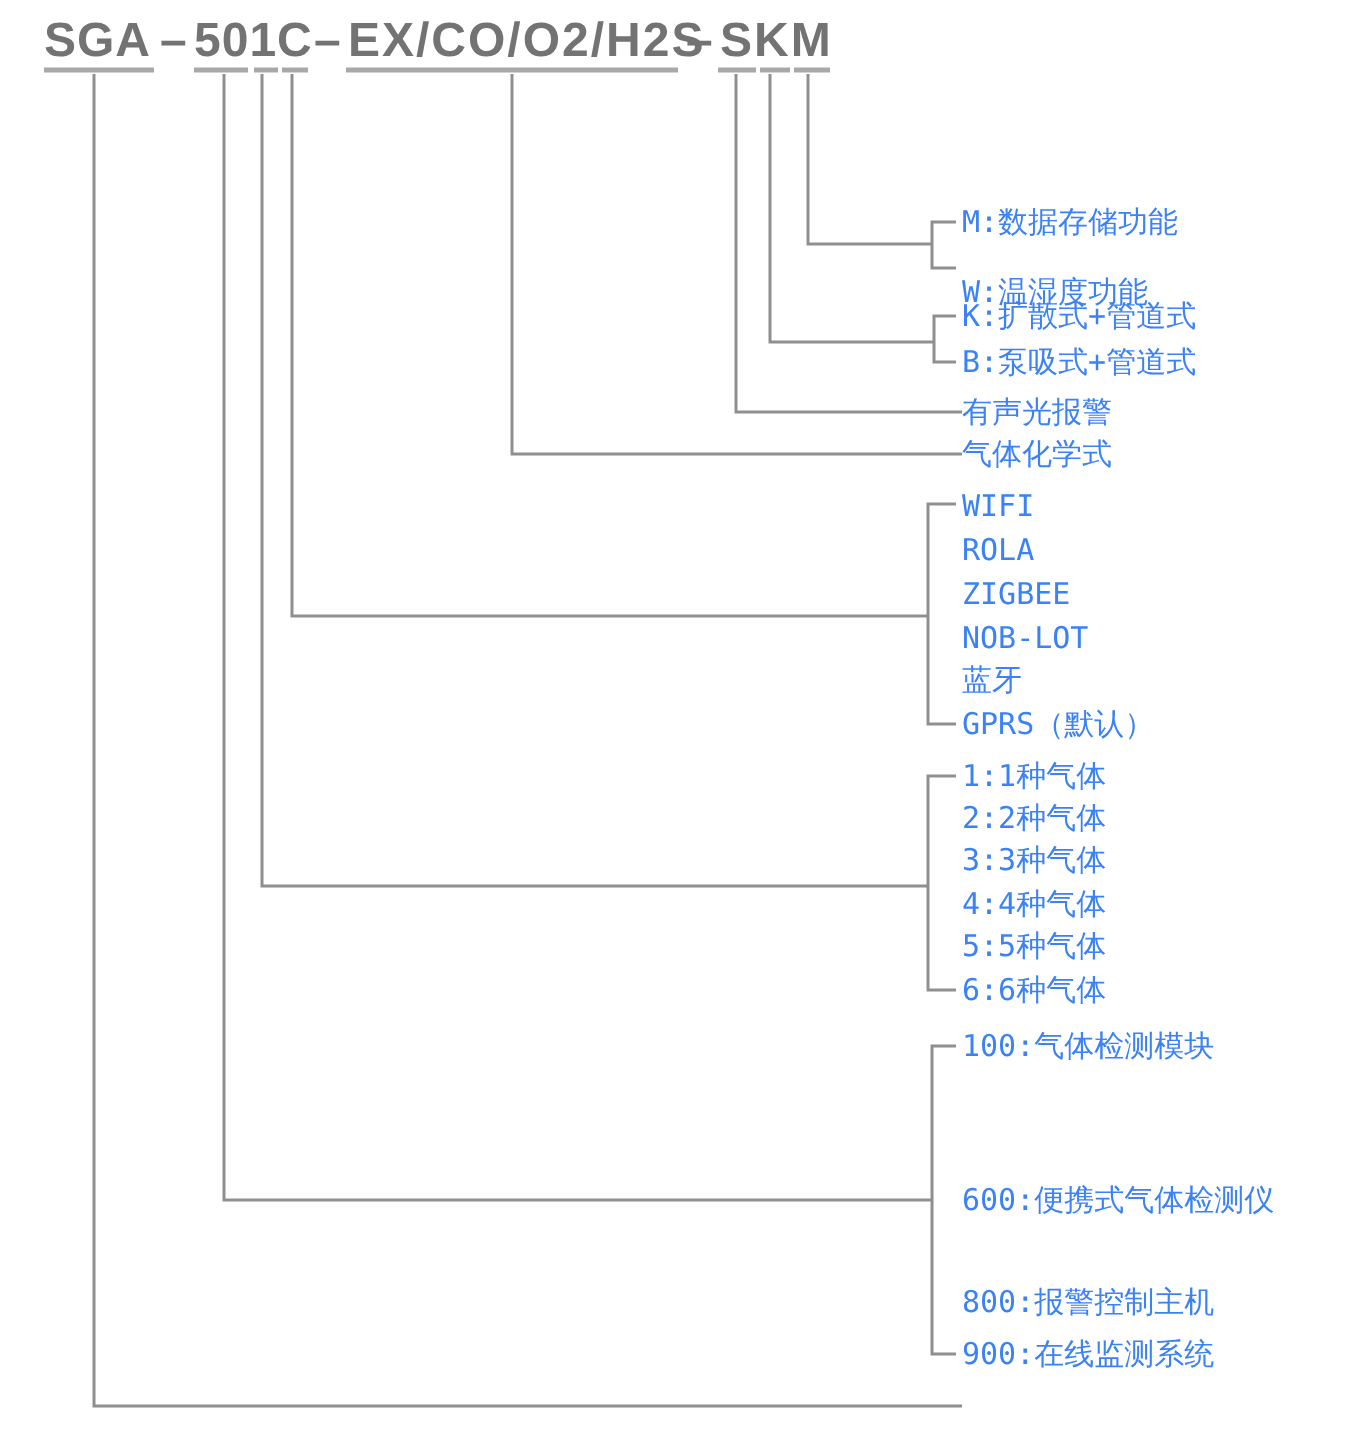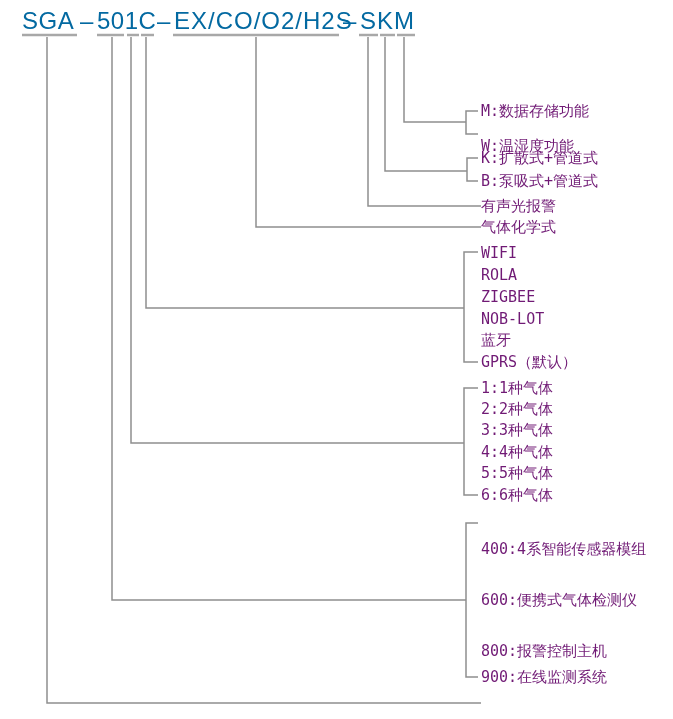--- a/index.html
+++ b/index.html
@@ -17,34 +17,34 @@
   }
   #connector-svg {
     position: absolute;
     left: 0;
     top: 0;
   }
   .title-seg {
     position: absolute;
     top: 7px;
     font-family: "Liberation Sans", "DejaVu Sans", sans-serif;
-    font-weight: normal;
+    font-weight: bold;
     font-size: 24px;
     letter-spacing: 0.5px;
-    color: #0369a1;
+    color: #737373;
     white-space: nowrap;
     text-align: center;
   }
   .lbl {
     position: absolute;
     left: 481px;
     height: 20px;
     line-height: 20px;
     font-size: 15px;
-    color: #701a75;
+    color: #3b82f6;
     white-space: nowrap;
   }
 </style>
 </head>
 <body>
 
 <div id="diagram">
 
   <svg id="connector-svg" width="673" height="719" viewBox="0 0 673 719">
 
@@ -103,19 +103,19 @@
   <div class="lbl" style="top:330px">蓝牙</div>
   <div class="lbl" style="top:352px">GPRS（默认）</div>
 
   <div class="lbl" style="top:378px">1:1种气体</div>
   <div class="lbl" style="top:399px">2:2种气体</div>
   <div class="lbl" style="top:420px">3:3种气体</div>
   <div class="lbl" style="top:442px">4:4种气体</div>
   <div class="lbl" style="top:463px">5:5种气体</div>
   <div class="lbl" style="top:485px">6:6种气体</div>
 
-  <div class="lbl" style="top:539px">400:4系智能传感器模组</div>
+  <div class="lbl" style="top:513px">100:气体检测模块</div>
   <div class="lbl" style="top:590px">600:便携式气体检测仪</div>
   <div class="lbl" style="top:641px">800:报警控制主机</div>
   <div class="lbl" style="top:667px">900:在线监测系统</div>
 
 
 </div>
 
 </body></html>

